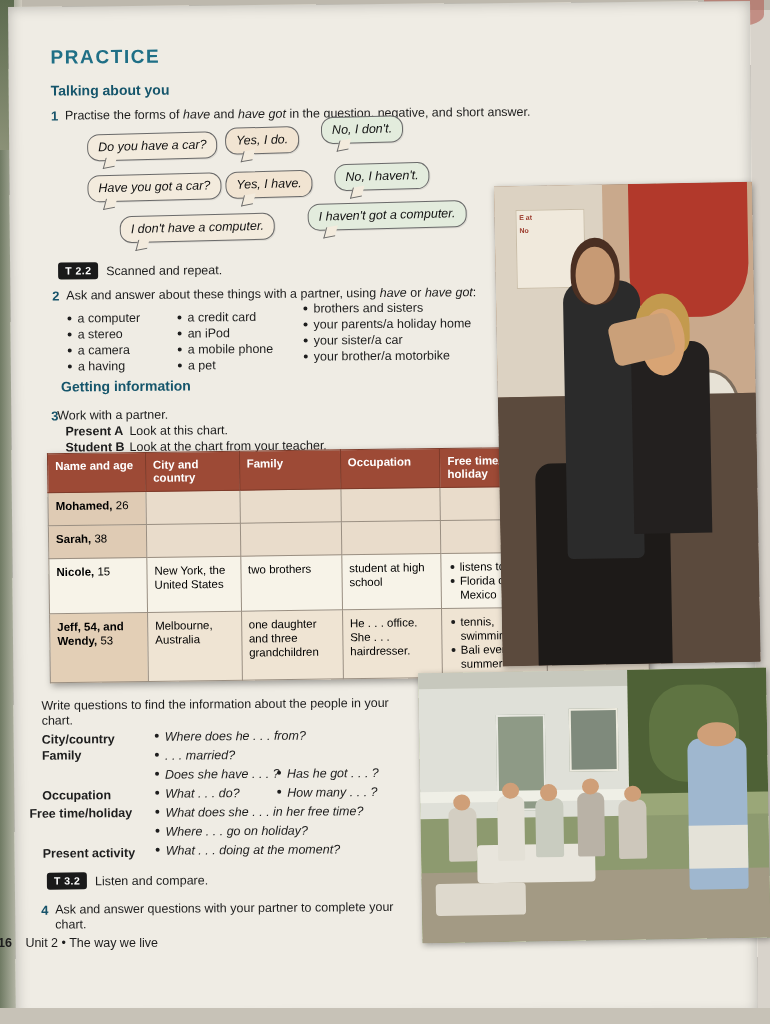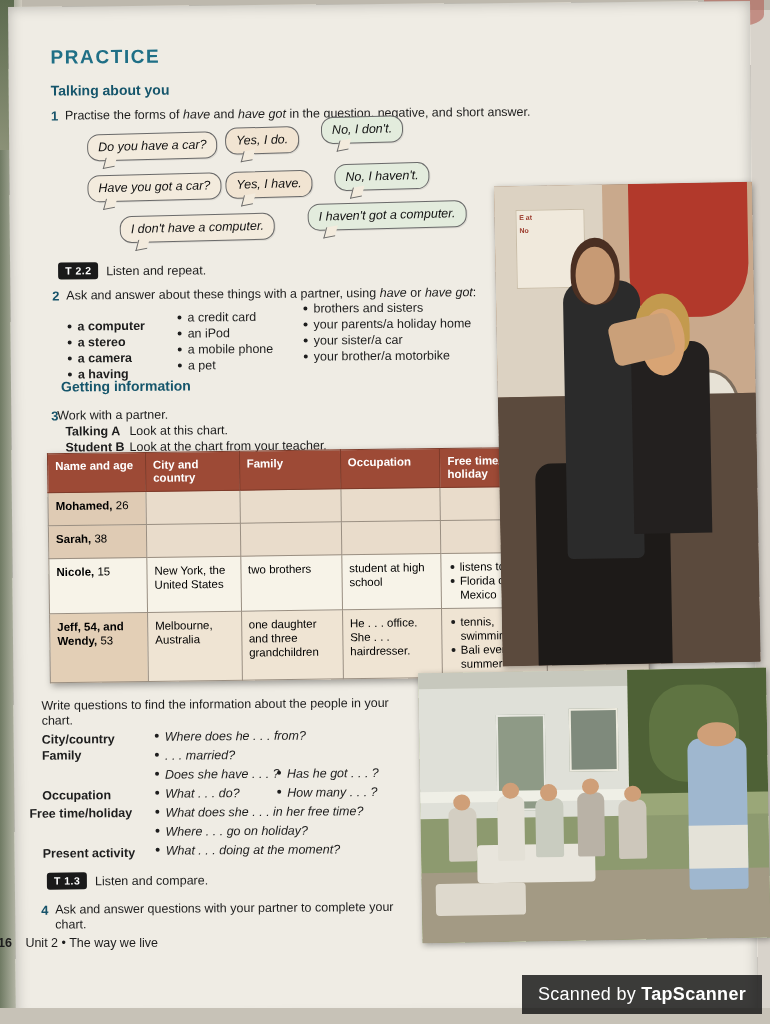--- a/index.html
+++ b/index.html
@@ -215,28 +215,28 @@
       <div class="bubble green" style="left:312px;top:112px;transform:rotate(-1deg);">No, I don't.</div>
 
       <div class="bubble" style="left:78px;top:168px;transform:rotate(-1deg);">Have you got a car?</div>
       <div class="bubble pinkish" style="left:216px;top:166px;transform:rotate(-1deg);">Yes, I have.</div>
       <div class="bubble green" style="left:325px;top:159px;transform:rotate(-1deg);">No, I haven't.</div>
 
       <div class="bubble" style="left:110px;top:209px;transform:rotate(-1deg);">I don't have a computer.</div>
       <div class="bubble green" style="left:298px;top:198px;transform:rotate(-1deg);">I haven't got a computer.</div>
 
       <div class="tag" style="left:48px;top:256px;">T 2.2</div>
-      <div class="txt" style="left:96px;top:258px;">Listen and repeat.</div>
+      <div class="txt" style="left:96px;top:258px;">Scanned and repeat.</div>
 
       <div class="num" style="left:42px;top:282px;">2</div>
       <div class="txt" style="left:56px;top:282px;width:570px;">
         <span>Ask and answer about these things with a partner, using </span><span class="it">have</span><span> or </span><span class="it">have got</span><span>:</span>
       </div>
 
-      <div class="blist" style="left:56px;top:312px;width:120px;font-weight:bold;">
+      <div class="blist" style="left:56px;top:304px;width:120px;">
         <div>a computer</div>
         <div>a stereo</div>
         <div>a camera</div>
         <div>a having</div>
       </div>
       <div class="blist" style="left:166px;top:304px;width:130px;">
         <div>a credit card</div>
         <div>an iPod</div>
         <div>a mobile phone</div>
         <div>a pet</div>
@@ -245,21 +245,21 @@
         <div>brothers and sisters</div>
         <div>your parents/a holiday home</div>
         <div>your sister/a car</div>
         <div>your brother/a motorbike</div>
       </div>
 
       <div class="sub-title" style="left:38px;top:372px;margin-left:12px;">Getting information</div>
 
       <div class="num" style="left:40px;top:402px;">3</div>
       <div class="txt" style="left:46px;top:402px;">Work with a partner.</div>
-      <div class="txt bd" style="left:54px;top:418px;">Talking A</div>
+      <div class="txt bd" style="left:54px;top:418px;">Present A</div>
       <div class="txt" style="left:118px;top:418px;">Look at this chart.</div>
       <div class="txt bd" style="left:54px;top:434px;">Student B</div>
       <div class="txt" style="left:118px;top:434px;">Look at the chart from your teacher.</div>
 
       <div class="tbl-wrap">
         <table>
           <thead>
             <tr>
               <th style="width:92px">Name and age</th>
               <th style="width:86px">City and country</th>
@@ -332,21 +332,21 @@
         <div>What does she . . . in her free time?</div>
         <div>Where . . . go on holiday?</div>
         <div>What . . . doing at the moment?</div>
       </div>
 
       <div class="blist it" style="left:262px;top:760px;width:140px;line-height:19px;">
         <div>Has he got . . . ?</div>
         <div>How many . . . ?</div>
       </div>
 
-      <div class="tag" style="left:32px;top:866px;">T 1.3</div>
+      <div class="tag" style="left:32px;top:866px;">T 3.2</div>
       <div class="txt" style="left:80px;top:868px;">Listen and compare.</div>
 
       <div class="num" style="left:26px;top:896px;">4</div>
       <div class="txt" style="left:40px;top:896px;width:340px;">Ask and answer questions with your partner to complete your chart.</div>
 
       <div class="photo" id="photo1">
         <div class="p1">
           <div class="wall"></div>
           <div class="wall2"></div>
           <div class="redobj"></div>
@@ -401,16 +401,13 @@
     </div>
   </div>
 
   <div class="footer" style="left:0px;">
     <span class="pg" style="margin-left:-2px;">16</span>
     <span style="margin-left:10px;">Unit 2  •  The way we live</span>
   </div>
 
   <div class="edge-bottom"></div>
 
-  <div class="wm">
-    <span>Scanned by </span><b>TapScanner</b>
-  </div>
 </div>
 
 </body></html>

